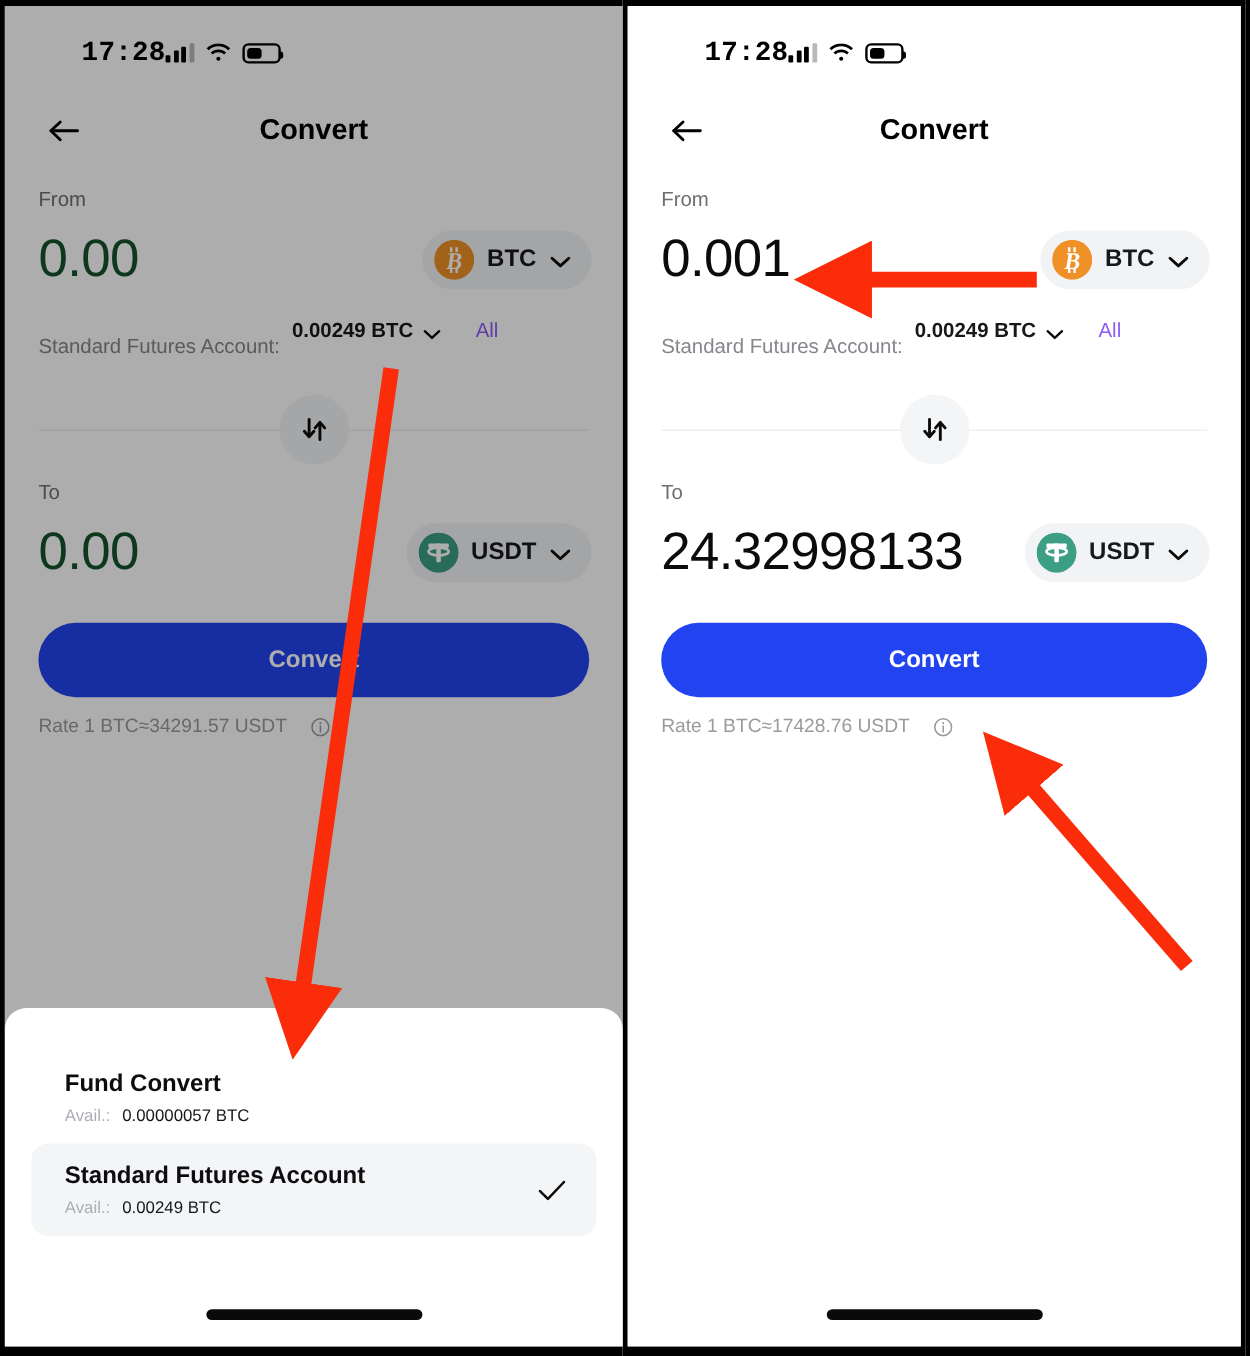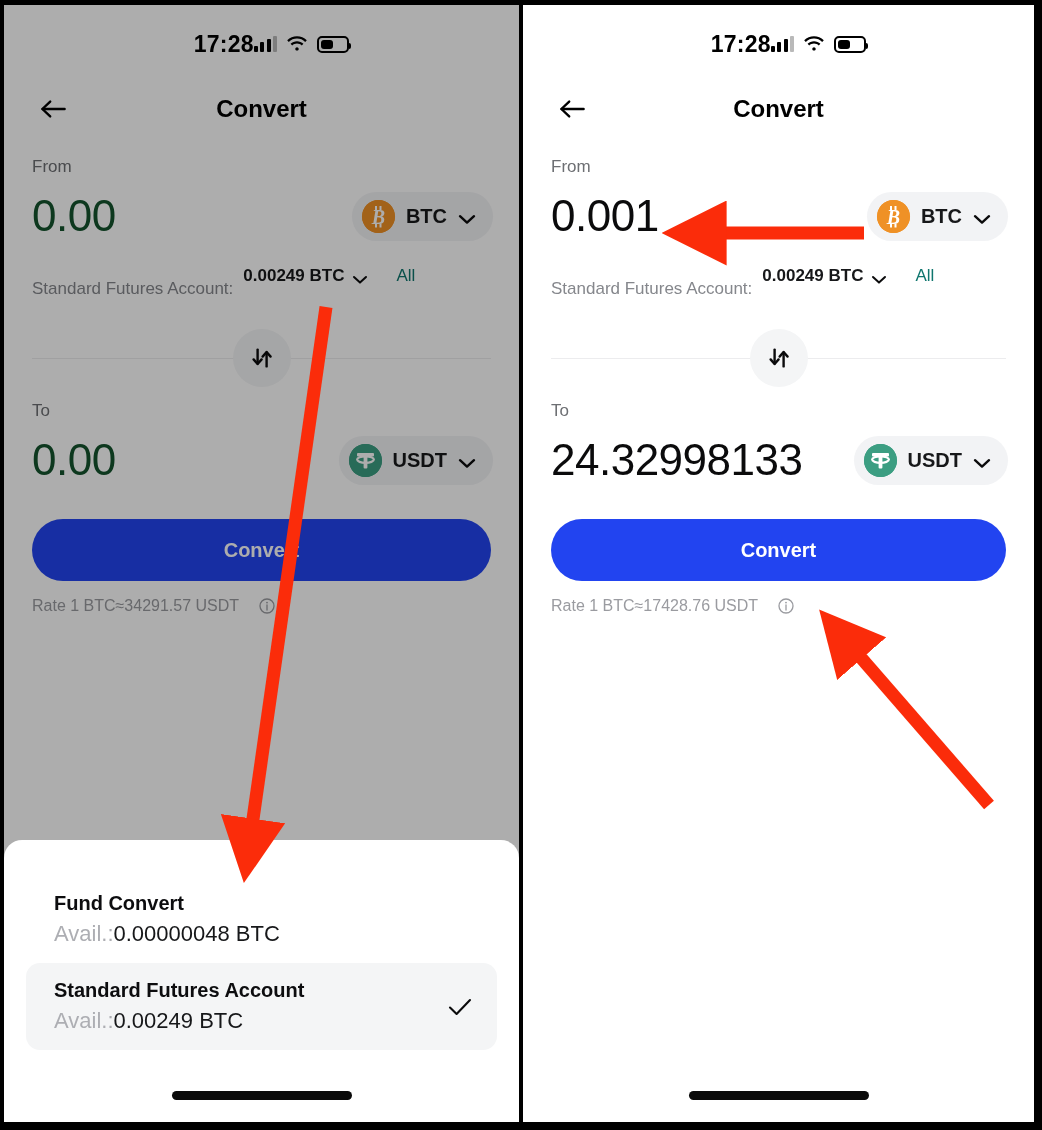--- a/index.html
+++ b/index.html
@@ -46,22 +46,23 @@
     z-index: 20;
   }
 
   
   .statusbar {
     position: absolute;
     top: 22px; left: 0; right: 0;
     height: 34px;
     display: flex;
     align-items: center;
-    justify-content: center;
+    justify-content: flex-start;
     padding: 0 44px 0 64px;
+    font-family: Liberation Mono, monospace;
   }
   .clock {
     font-size: 23px;
     font-weight: bold;
     color: #000;
     letter-spacing: 0.2px;
   }
   .status-icons { display: flex; align-items: center; gap: 9px; }
 
   .ico-signal { display: flex; align-items: flex-end; gap: 2.5px; height: 16px; }
@@ -153,21 +154,21 @@
   .chev-pill { width: 18px; height: 11px; flex: 0 0 auto; }
 
   .balance-row {
     display: flex; align-items: center;
     padding: 12px 28px 0 28px;
     gap: 10px;
   }
   .balance-label { font-size: 17px; color: #85878c; white-space: nowrap; margin-top: 26px; }
   .balance-amount { font-size: 17px; font-weight: bold; color: #17181a; white-space: nowrap; }
   .balance-chev { width: 16px; height: 10px; margin-left: -2px; cursor: pointer; }
-  .all-link { font-size: 17px; color: #0f766e; font-weight: normal; margin-left: 18px; cursor: pointer; }
+  .all-link { font-size: 17px; color: #8b5cf6; font-weight: normal; margin-left: 18px; cursor: pointer; }
 
   
   .swap-zone { position: relative; height: 74px; margin-top: 22px; }
   .swap-line {
     position: absolute; top: 37px; left: 28px; right: 28px;
     height: 1px; background: #ececee;
   }
   .swap-btn {
     position: absolute; top: 0; left: 50%; transform: translateX(-50%);
     width: 58px; height: 58px; border-radius: 50%;
@@ -209,21 +210,21 @@
   .sheet-item {
     margin: 0 22px;
     padding: 16px 24px 16px 28px;
     border-radius: 14px;
     display: flex; align-items: center; justify-content: space-between;
     cursor: pointer;
   }
   .sheet-item.selected { background: #f4f5f6; }
   .sheet-item .txt { display: flex; flex-direction: column; gap: 6px; }
   .sheet-title { font-size: 20px; font-weight: bold; color: #0d0d0f; }
-  .sheet-sub { font-size: 22px; display: flex; }
+  .sheet-sub { font-size: 14px; display: flex; gap: 10px; }
   .sheet-sub .k { color: #adaeb3; }
   .sheet-sub .v { color: #17181a; }
   .check-ico { width: 26px; height: 20px; flex: 0 0 auto; }
 
   .home-indicator {
     position: absolute;
     bottom: 22px; left: 50%; transform: translateX(-50%);
     width: 180px; height: 9px; border-radius: 6px; background: #0a0a0a;
     z-index: 40;
   }
@@ -364,21 +365,21 @@
       </div>
 
       <div class="scrim"></div>
 
       <div class="sheet">
         <div class="sheet-item">
           <div class="txt">
             <span class="sheet-title">Fund Convert</span>
             <span class="sheet-sub">
               <span class="k">Avail.:</span>
-              <span class="v">0.00000048 BTC</span>
+              <span class="v">0.00000057 BTC</span>
             </span>
           </div>
         </div>
         <div class="sheet-item selected">
           <div class="txt">
             <span class="sheet-title">Standard Futures Account</span>
             <span class="sheet-sub">
               <span class="k">Avail.:</span>
               <span class="v">0.00249 BTC</span>
             </span>

